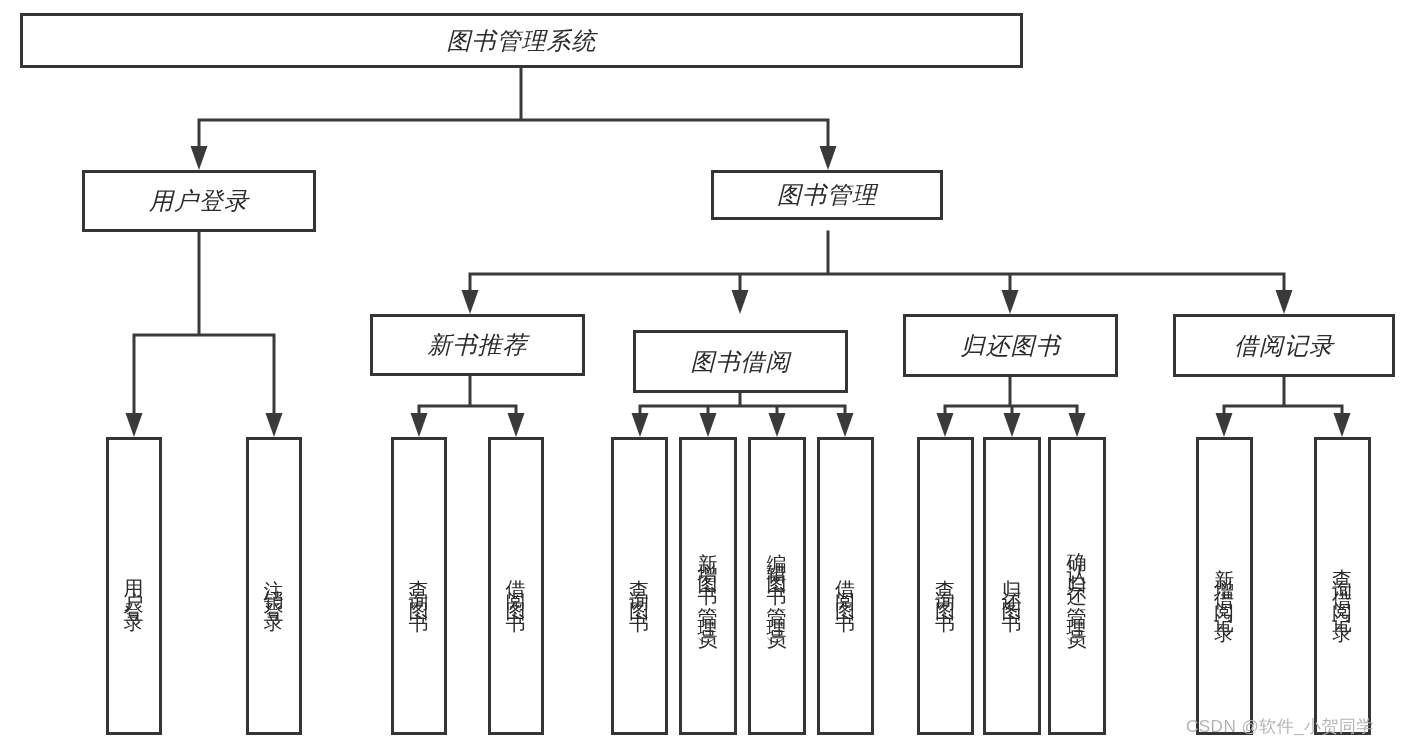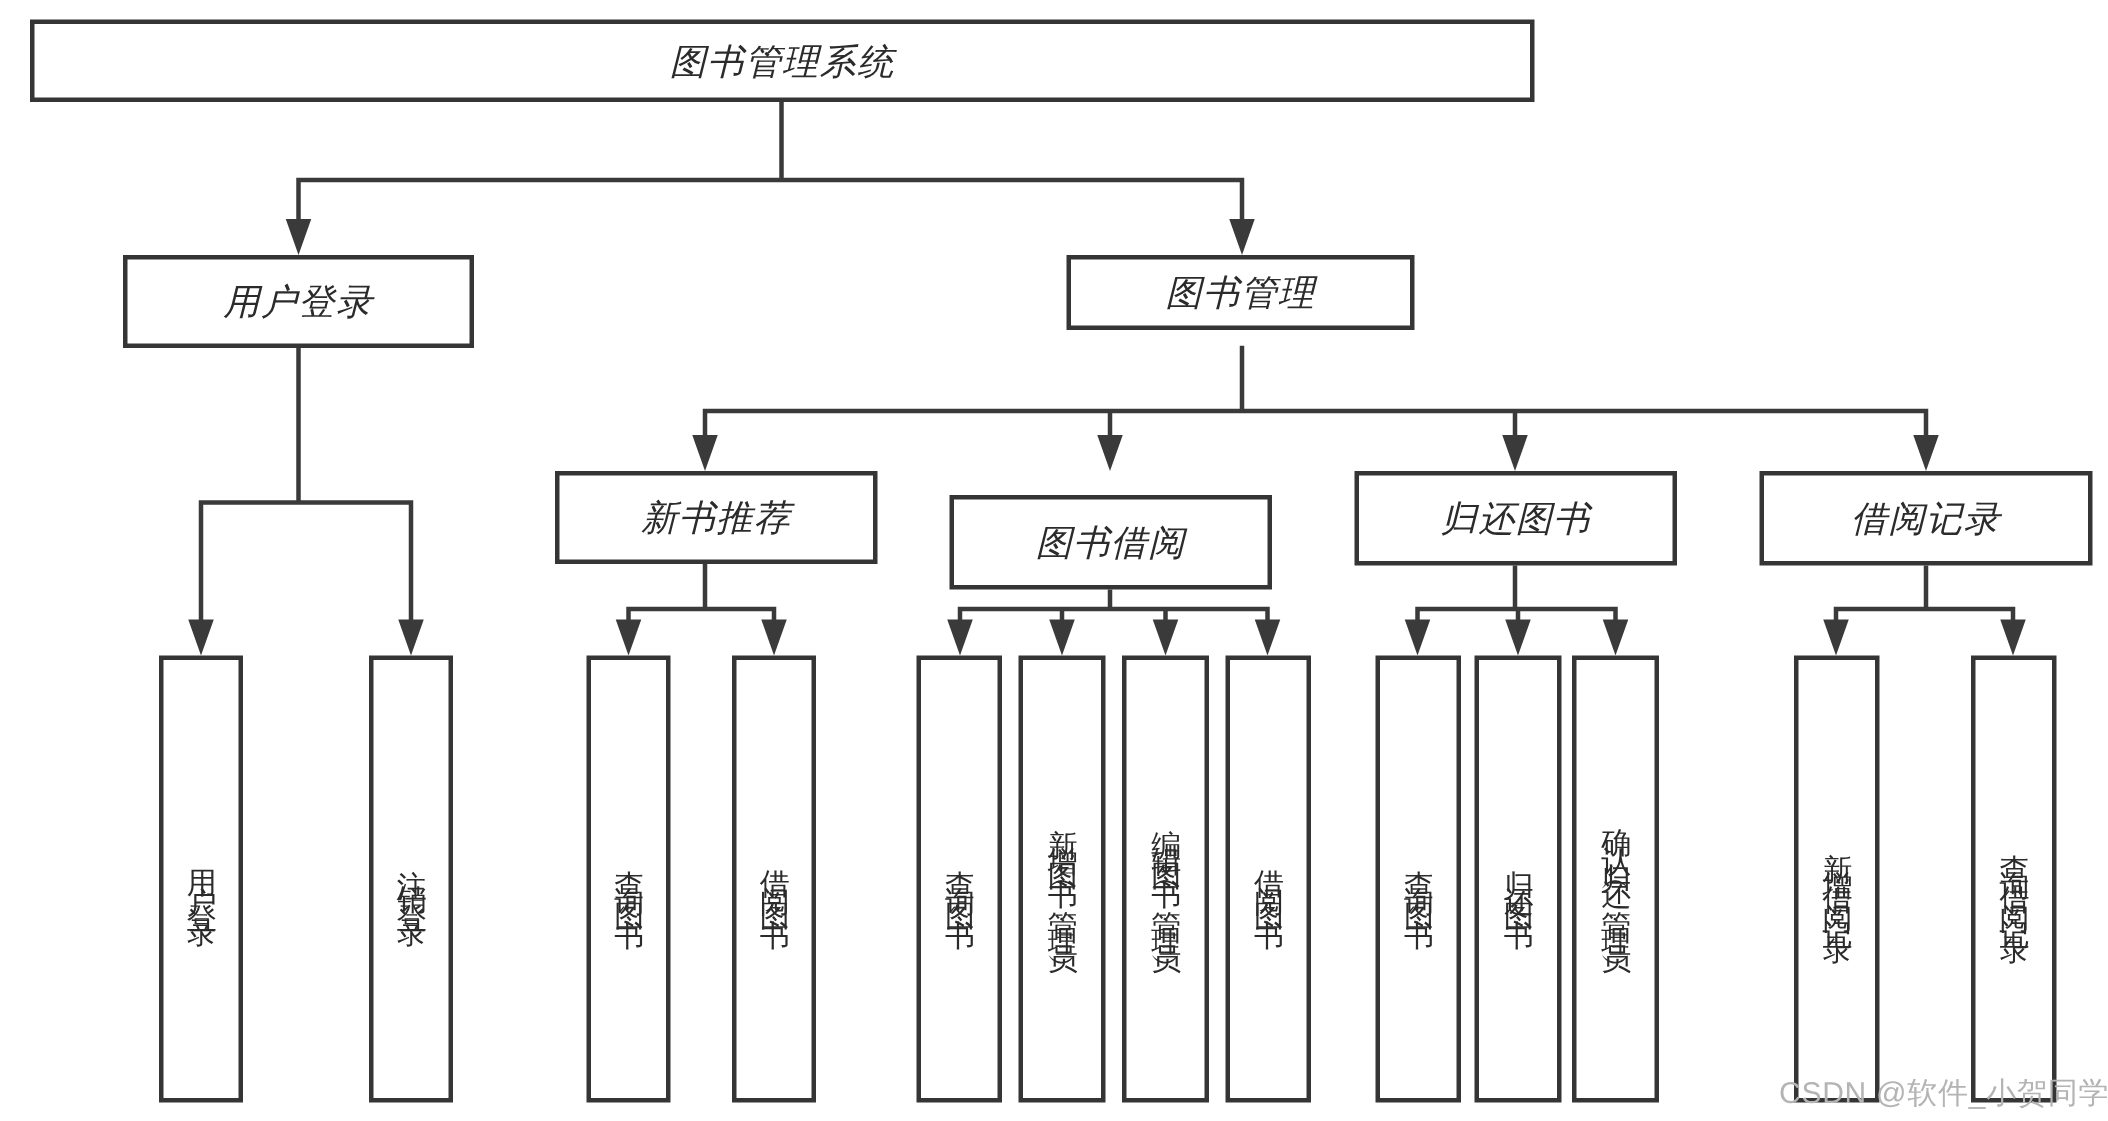--- a/index.html
+++ b/index.html
@@ -51,21 +51,21 @@
     color:var(--text);
     font-size:20px;
     writing-mode:vertical-rl;
     text-orientation:mixed;
     letter-spacing:11px;
     line-height:1;
   }
   .watermark{
     position:absolute;z-index:5;
     left:1186px;top:715px;
-    font-size:20px;
+    font-size:17px;
     color:var(--watermark);
     letter-spacing:0.5px;
     white-space:nowrap;
   }
 </style>
 </head>
 <body>
 
 <div class="canvas">
 

